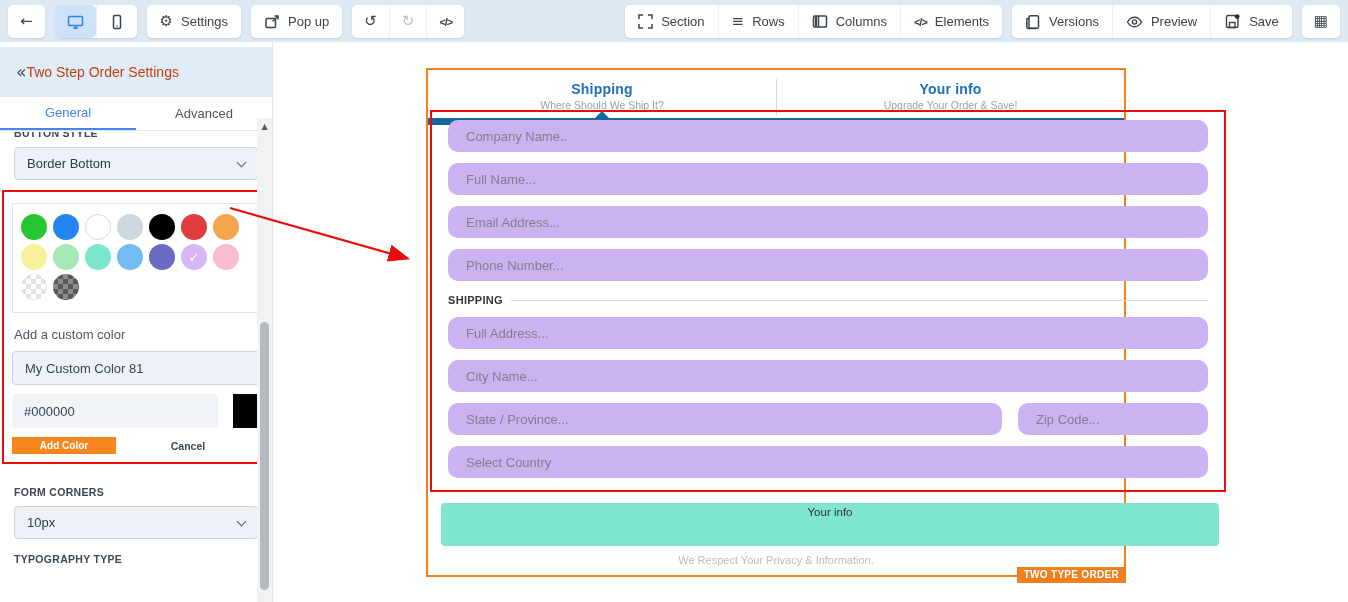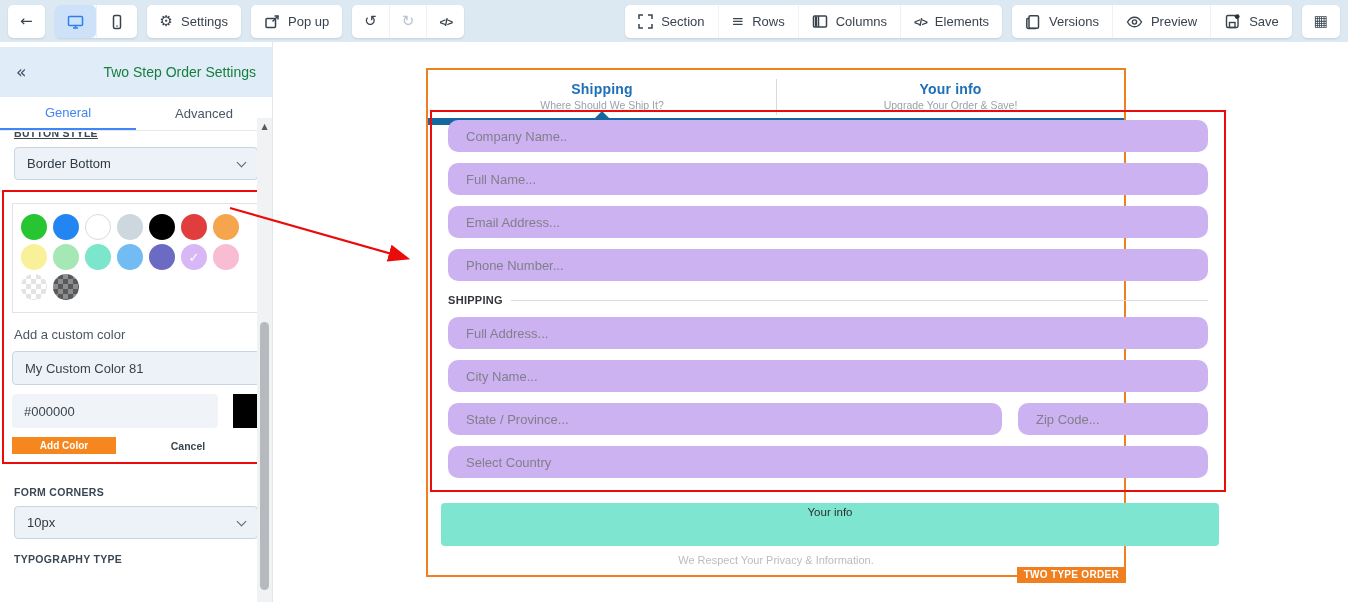--- a/index.html
+++ b/index.html
@@ -24,29 +24,29 @@
   .tb-ic { font-size:15px; line-height:1; }
   .tb-btn svg { display:block; }
   .code-ic { font-size:11px; font-weight:bold; letter-spacing:-1px; }
 
   
   .sidebar { position:absolute; top:42px; left:0; bottom:0; width:273px;
     background:#fff; border-right:1px solid #e4e7ea; z-index:5; }
   .sb-header { margin-top:5px; height:50px; background:var(--c-sidebar_header_bg);
     display:flex; align-items:center; padding:0 16px; }
   .sb-collapse { font-size:17px; color:#3c4f66; cursor:pointer; }
-  .sb-title { flex:1; text-align:right; font-size:14px; color:#15803d; font-weight:500; }
+  .sb-title { flex:1; text-align:left; font-size:14px; color:#c2410c; font-weight:500; }
   .sb-tabs { height:34px; display:flex; border-bottom:1px solid #e6e9ec;
     background:#fff; position:relative; z-index:3; }
   .sb-tab { width:50%; display:flex; align-items:center; justify-content:center;
     font-size:13px; color:#4a5664; cursor:pointer; }
   .sb-tab.active { color:var(--c-accent_blue); border-bottom:2px solid var(--c-accent_blue); }
   .sb-body { padding:2px 14px 0; position:relative; z-index:1; }
   .lbl { font-size:10.5px; font-weight:bold; color:#3a4754; letter-spacing:.3px; }
-  .lbl.clipped { margin-top:-6px; clip-path:inset(5px 0 0 0);text-decoration:underline; }
+  .lbl.clipped { margin-top:-6px; clip-path:inset(5px 0 0 0); }
   .sel { margin-top:8px; background:#edf2f8; border:1px solid #c8d4e0; border-radius:4px;
     height:33px; display:flex; align-items:center; justify-content:space-between;
     padding:0 12px; font-size:13px; color:#2f3a45; cursor:pointer; }
   .chev { width:7px; height:7px; border-right:1.6px solid #57626d;
     border-bottom:1.6px solid #57626d; transform:rotate(45deg); margin-top:-3px; }
 
   
   .color-section { margin:10px -12px 0 -12px; border:2px solid var(--c-annotation_red);
     padding:6px 8px 6px; }
   .cs-head { display:flex; align-items:flex-start; padding:2px 2px 0 4px; }

